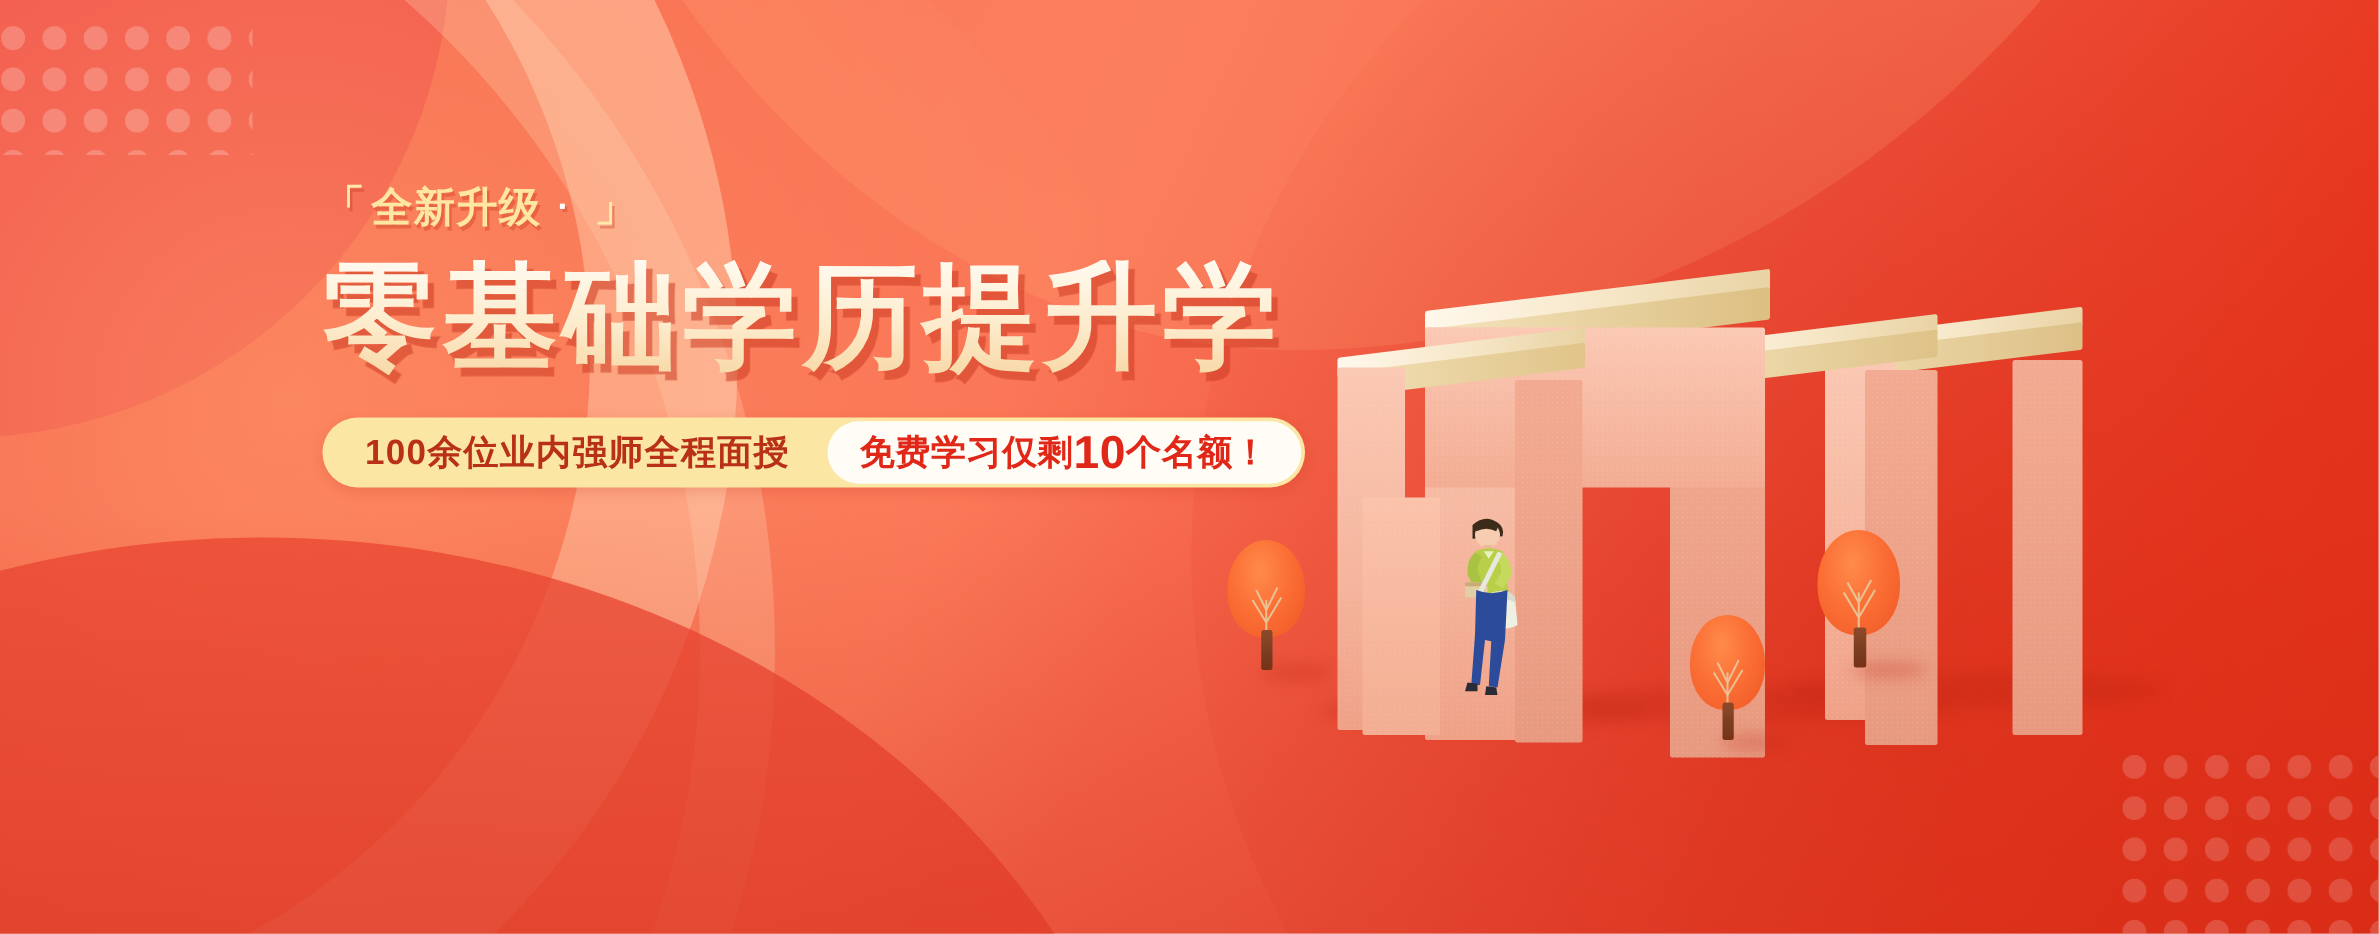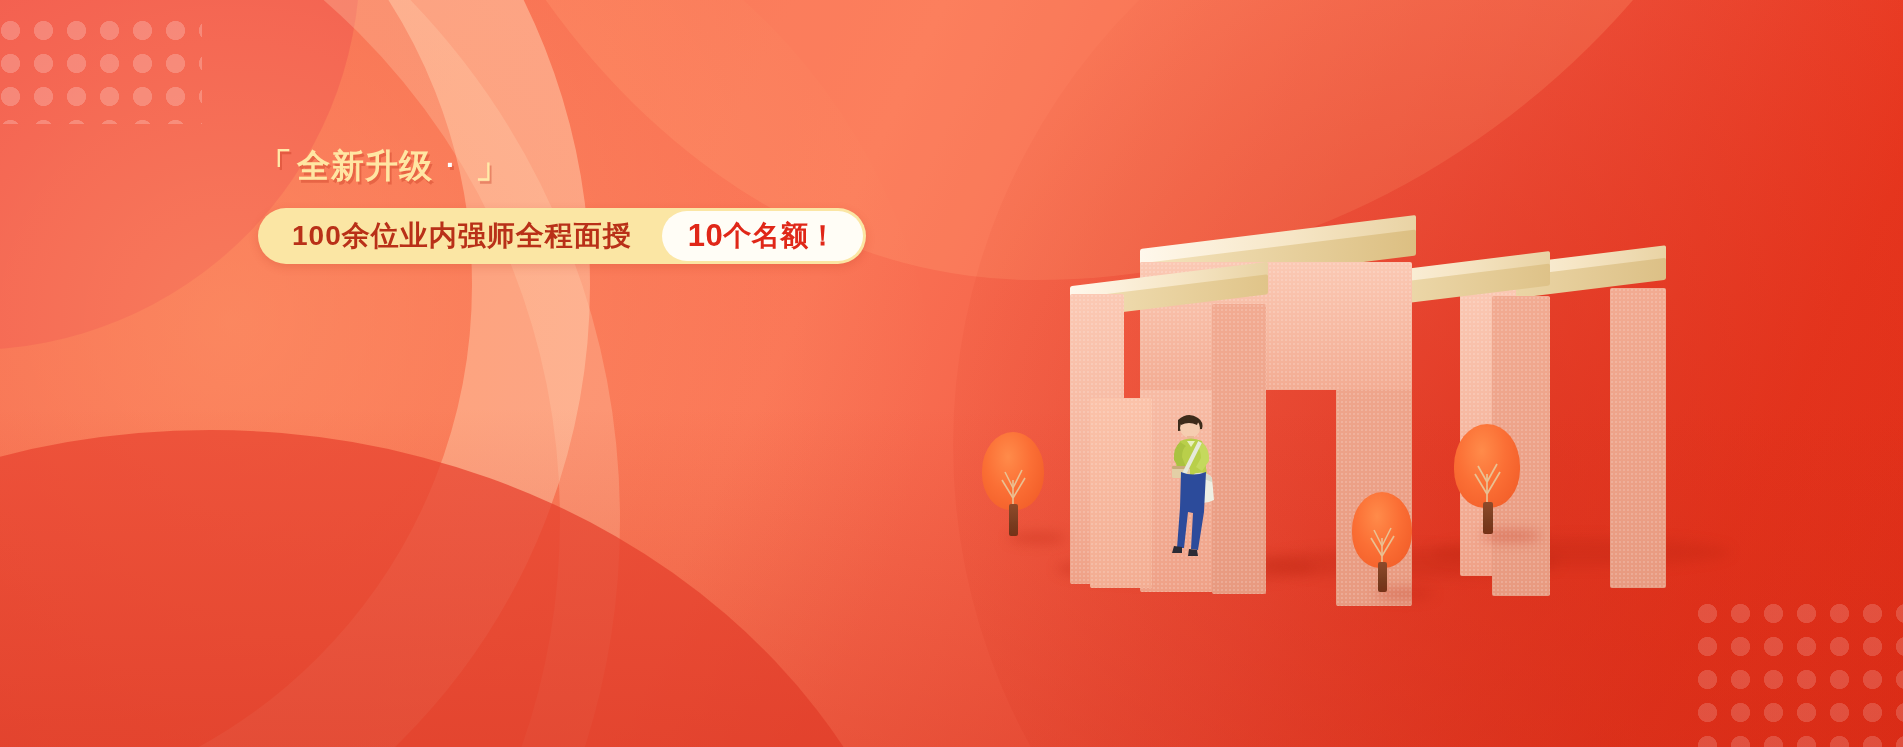--- a/index.html
+++ b/index.html
@@ -151,21 +151,21 @@
     display:flex;align-items:center;
     background:#fffdf6;
     border-radius:44px;
     margin:3px 3px 3px 0;
     padding:0 26px;
     font-size:28px;font-weight:900;
     color:#e02718;
     letter-spacing:0.5px;
     white-space:nowrap;
   }
-  .pill-right .num{font-size:31px;font-weight:900;}
+  .pill-right .num{font-size:37px;font-weight:900;}
 
   
   .illus{position:absolute;left:960px;top:0;width:943px;height:747px;}
 
   .arch{position:absolute;}
   .arch .leg{position:absolute;border-radius:2px;}
   .face-front{
     background:linear-gradient(180deg,#fbc9b4 0%,#f5b49c 60%,#efa187 100%);
   }
   .face-side{
@@ -374,23 +374,25 @@
 
   <div class="copy">
 
     <div class="eyebrow">
       <span class="bracket left">「</span>
       <span class="hl">全新升级</span>
       <span class="dot-sep">·</span>
       <span class="bracket right">」</span>
     </div>
 
+    <h1 class="headline">零基础学历提升学霸班</h1>
 
     <div class="pills">
       <div class="pill-left">100余位业内强师全程面授</div>
       <div class="pill-right">
+        <span>免费学习仅剩</span>
         <span class="num">10</span>
         <span>个名额！</span>
       </div>
     </div>
 
   </div>
 </div>
 
 </body></html>

